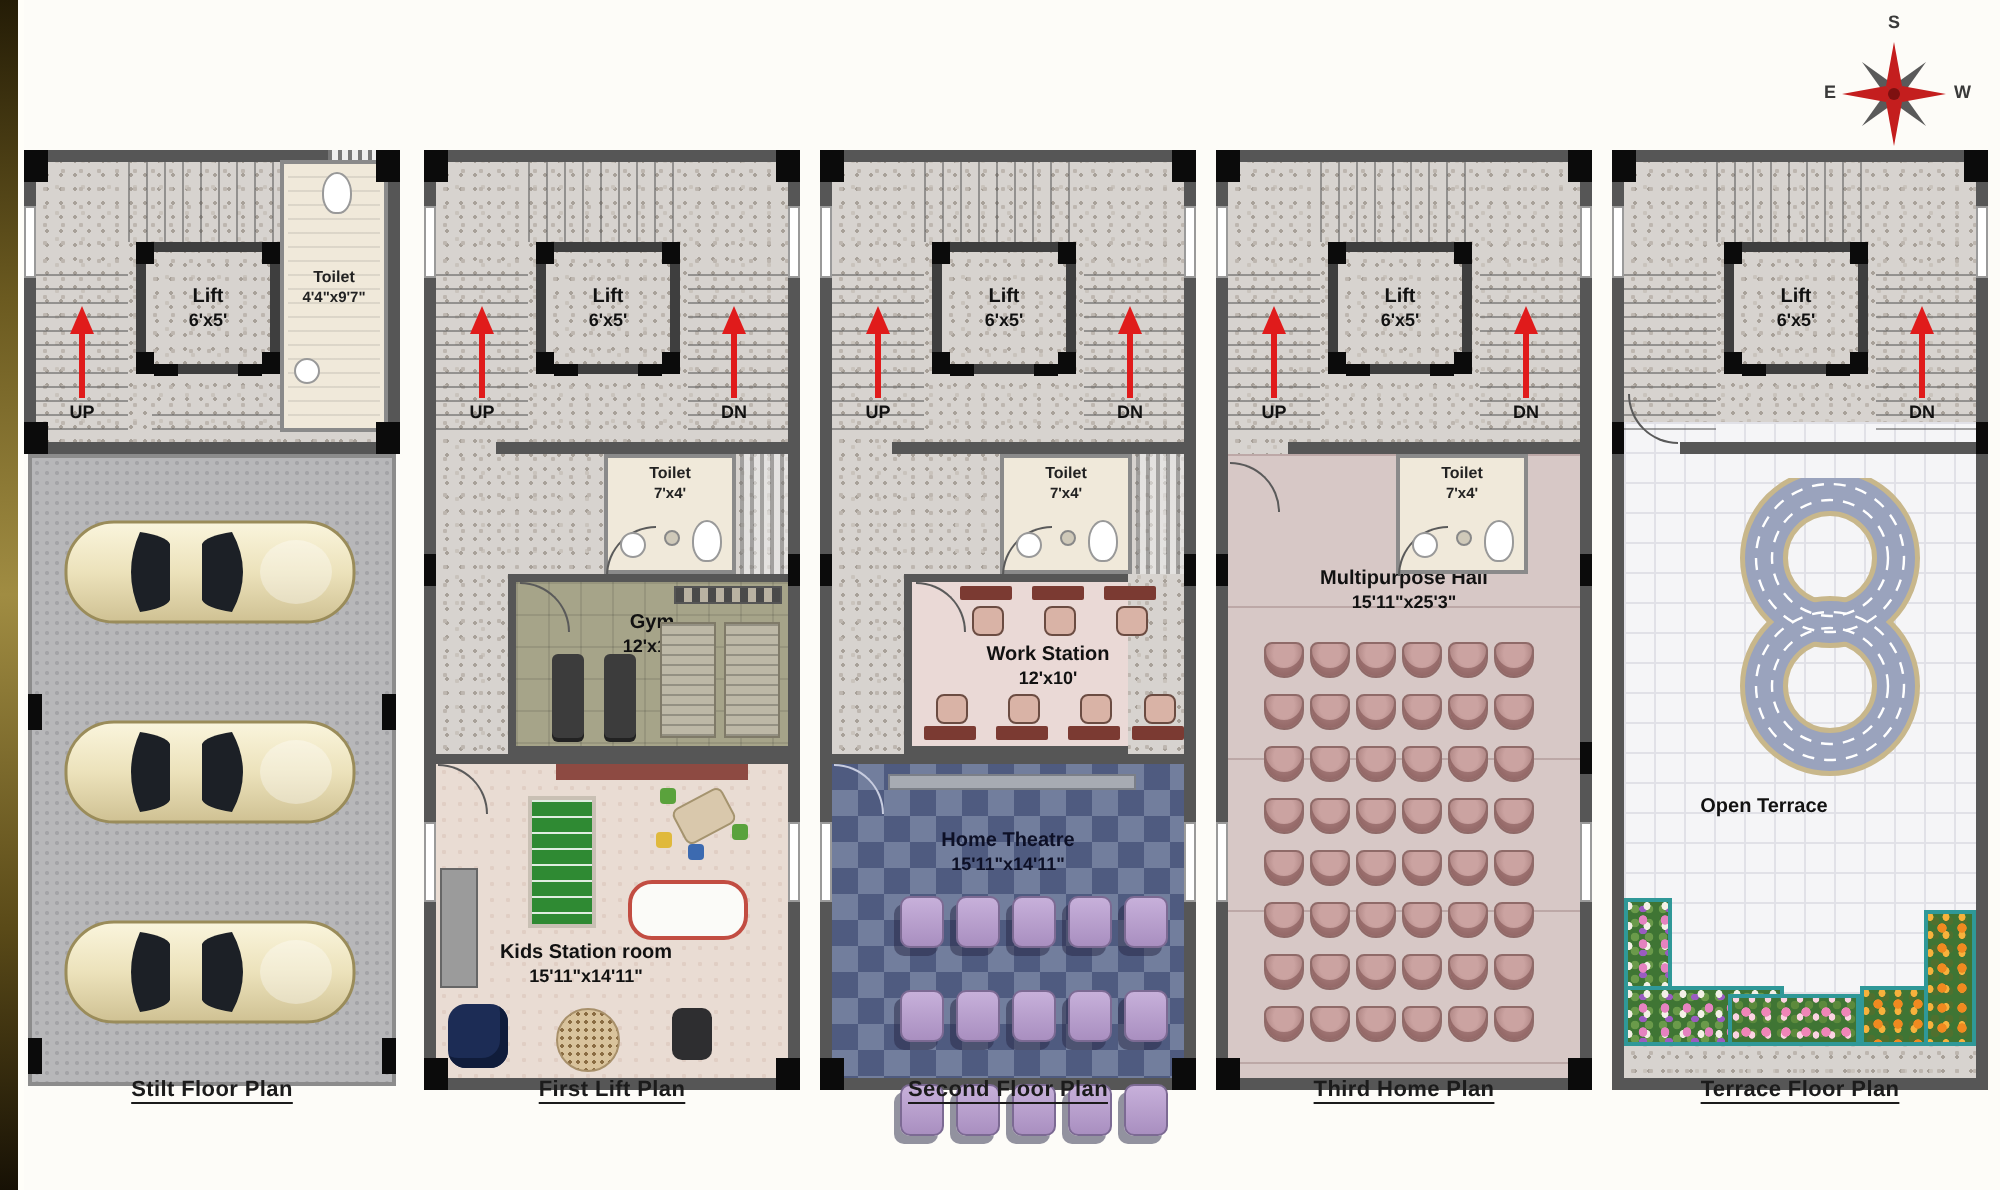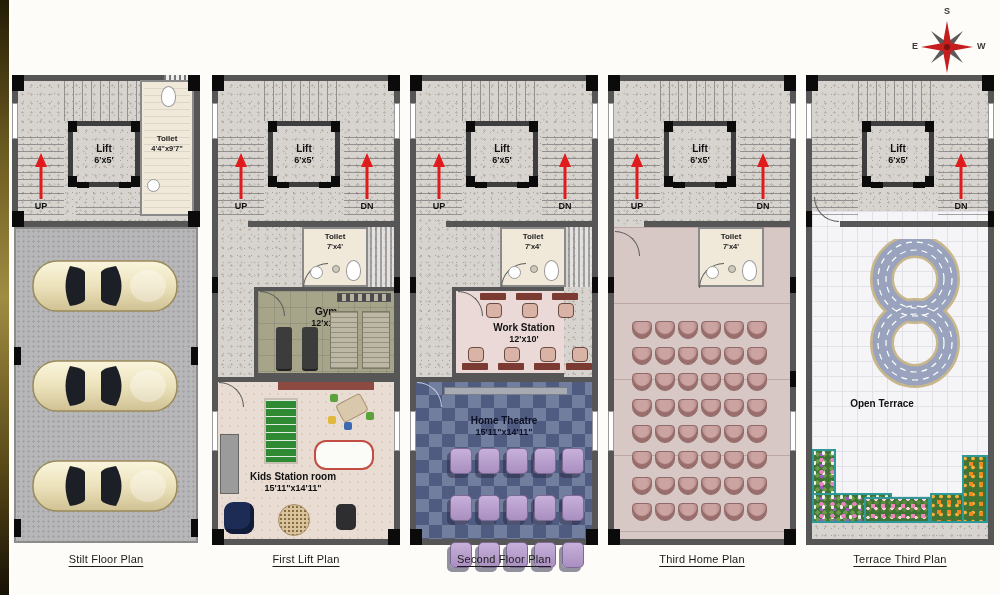--- a/index.html
+++ b/index.html
@@ -85,21 +85,21 @@
   .screenbar{position:absolute;height:6px;background:#a7abb3;border:1px solid #7b7f88;}
 
   .planter{position:absolute;border:2px solid #2f9898;box-sizing:border-box;background-color:#3f7534;}
   .pl-mix{background-image:radial-gradient(#e583c0 2px,transparent 2.3px),radial-gradient(#f3f0e6 1.6px,transparent 1.9px),radial-gradient(#9a5cc0 1.8px,transparent 2.1px),radial-gradient(#6a9a4a 2px,transparent 2.3px);
     background-size:11px 12px,9px 10px,13px 11px,7px 7px;background-position:2px 3px,5px 7px,1px 9px,0 0;}
   .pl-pink{background-image:radial-gradient(#ef86b8 2.2px,transparent 2.5px),radial-gradient(#fbd3e2 1.5px,transparent 1.8px),radial-gradient(#5c8a3c 2px,transparent 2.3px);
     background-size:10px 10px,8px 9px,7px 7px;background-position:2px 2px,6px 5px,0 0;}
   .pl-orange{background-image:radial-gradient(#f08a20 2.2px,transparent 2.5px),radial-gradient(#f7b23c 1.6px,transparent 1.9px),radial-gradient(#50702e 2px,transparent 2.3px);
     background-size:10px 10px,8px 9px,7px 7px;background-position:2px 2px,5px 6px,0 0;}
 
-  .ftitle{position:absolute;top:553px;width:188px;text-align:center;font-size:11px;font-weight:normal;color:#1b1b1b;letter-spacing:.2px;}
+  .ftitle{position:absolute;top:539px;width:188px;text-align:center;font-size:11px;font-weight:bold;color:#1b1b1b;letter-spacing:.2px;}
   .ftitle span{text-decoration:underline;text-underline-offset:3px;}
 
   .compass{position:absolute;left:908px;top:6px;width:78px;height:82px;}
   .cletter{position:absolute;font-size:9px;font-weight:bold;color:#3a3a3a;}
 </style>
 </head>
 <body>
 
 <div class="canvas">
   <div class="gold-edge"></div>
@@ -372,20 +372,24 @@
       <span class="win" style="left:-6px;top:330px;width:6px;height:40px"></span>
       <span class="win" style="right:-6px;top:330px;width:6px;height:40px"></span>
     </div>
   </div>
   <div class="ftitle" style="left:410px"><span>Second Floor Plan</span></div>
 
   <div class="plan" style="left:608px">
     <div class="shell granite">
       <div class="zone mauve" style="left:0;top:146px;width:176px;height:312px">
         <div class="arc" style="left:1px;top:4px;transform:rotate(180deg)"></div>
+        <div class="rlabel" style="left:0;top:56px;width:176px">
+          <div class="rname">Multipurpose Hall</div>
+          <div class="rsize">15'11"x25'3"</div>
+        </div>
         <div class="chairgrid hallgrid" style="left:18px;top:94px">
             <div class="chair"></div>
             <div class="chair"></div>
             <div class="chair"></div>
             <div class="chair"></div>
             <div class="chair"></div>
             <div class="chair"></div>
             <div class="chair"></div>
             <div class="chair"></div>
             <div class="chair"></div>
@@ -522,14 +526,14 @@
       <div class="wall" style="left:28px;top:140px;width:148px;height:6px"></div>
       <div class="arc" style="left:2px;top:116px"></div>
       <span class="col" style="left:-6px;top:-6px;width:12px;height:16px"></span>
       <span class="col" style="right:-6px;top:-6px;width:12px;height:16px"></span>
       <span class="col" style="left:-6px;top:130px;width:6px;height:16px"></span>
       <span class="col" style="right:-6px;top:130px;width:6px;height:16px"></span>
       <span class="win" style="left:-6px;top:22px;width:6px;height:36px"></span>
       <span class="win" style="right:-6px;top:22px;width:6px;height:36px"></span>
     </div>
   </div>
-  <div class="ftitle" style="left:806px"><span>Terrace Third Plan</span></div>
+  <div class="ftitle" style="left:806px"><span>Terrace Floor Plan</span></div>
 </div>
 
 </body></html>

